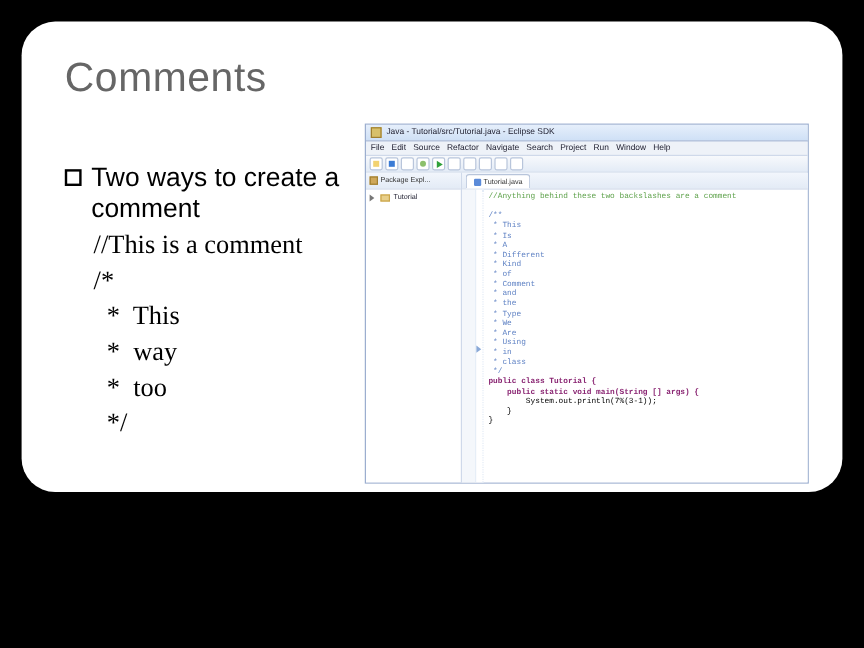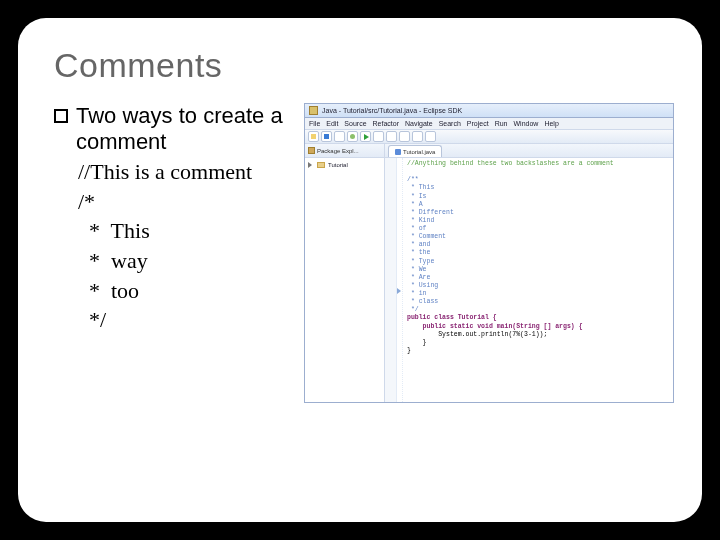--- a/index.html
+++ b/index.html
@@ -9,39 +9,40 @@
     height: 540px;
     background: #000;
     font-family: Arial, Helvetica, sans-serif;
     overflow: hidden;
   }
   .slide {
     position: absolute;
     top: 18px;
     left: 18px;
     width: 684px;
-    height: 504px;
+    height: 392px;
     background: #fff;
     border-radius: 28px;
     padding: 28px 36px;
   }
   .title {
     font-size: 34px;
     font-weight: 400;
     color: #666;
     margin: 0 0 18px 0;
     letter-spacing: 0.5px;
   }
   .body {
     display: flex;
     align-items: flex-start;
   }
   .left {
     flex: 0 0 250px;
     padding-right: 8px;
+    margin-top: 32px;
   }
   .bullet-row {
     display: flex;
     align-items: flex-start;
     font-size: 22px;
     color: #000;
     margin-bottom: 2px;
   }
   .bullet-icon {
     display: inline-block;

